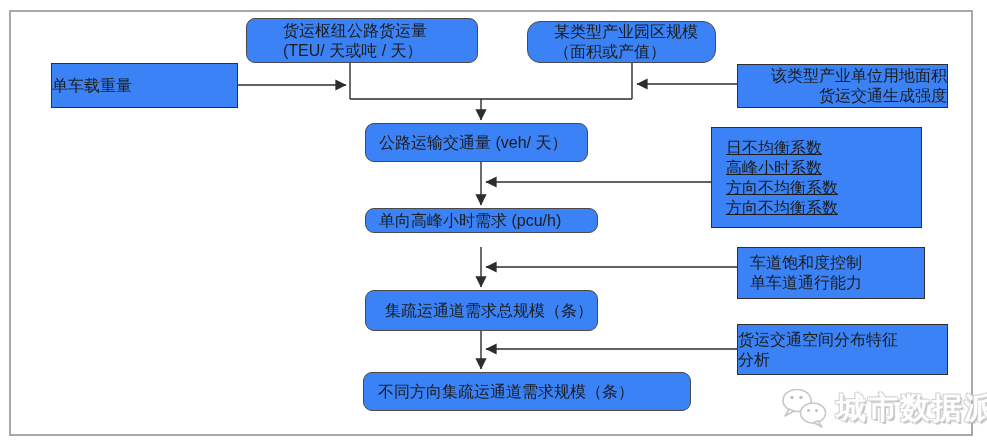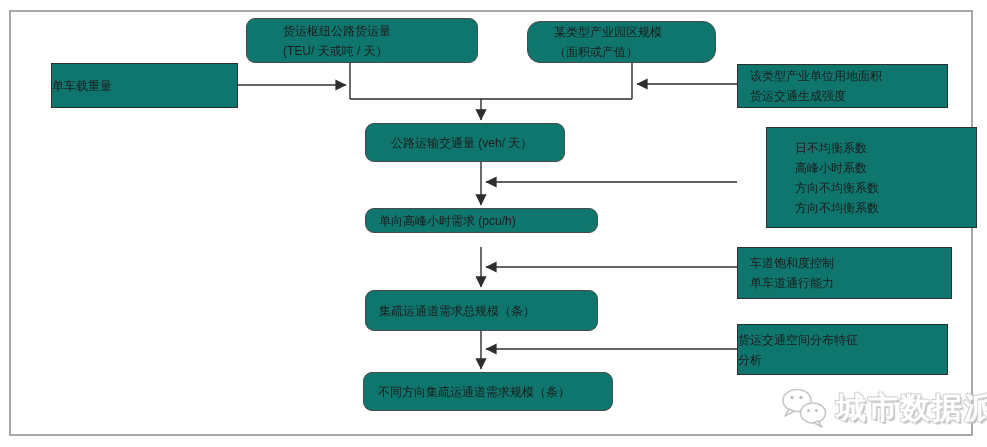--- a/index.html
+++ b/index.html
@@ -27,44 +27,44 @@
   svg.connectors {
     position: absolute;
     left: 0;
     top: 0;
     width: 987px;
     height: 447px;
     pointer-events: none;
   }
   .node {
     position: absolute;
-    background: #0f766e;
+    background: #3b82f6;
     box-sizing: border-box;
     display: flex;
     flex-direction: column;
     justify-content: center;
-    font-size: 12px;
+    font-size: 16px;
     line-height: 20px;
     color: #1c1c1c;
     white-space: nowrap;
   }
   .rect  { border: 1.4px solid #2f2f2f; }
   .round { border: 1.7px solid #4a4a4a; border-radius: 9px; }
 
   #n-unit-load   { left: 51px;  top: 63px;  width: 187px; height: 45px; }
   #n-hub         { left: 246px; top: 18px;  width: 232px; height: 45px; padding-left: 36px; }
   #n-park        { left: 527px; top: 21px;  width: 189px; height: 42px; padding-left: 26px; border-radius: 13px; }
-  #n-intensity   { left: 737px; top: 64px;  width: 211px; height: 44px; padding-left: 12px; }
-  #n-road        { left: 365px; top: 123px; width: 200px; height: 39px; padding-left: 25px; }
-  #n-coef        { left: 766px; top: 127px; width: 211px; height: 101px; padding-left: 28px; }
+  #n-intensity   { left: 737px; top: 64px;  width: 211px; height: 44px; padding-left: 12px; align-items: flex-end; }
+  #n-road        { left: 365px; top: 123px; width: 223px; height: 39px; padding-left: 13px; }
+  #n-coef        { left: 711px; top: 127px; width: 211px; height: 101px; padding-left: 14px; text-decoration: underline; }
   #n-peak        { left: 365px; top: 208px; width: 233px; height: 25px; padding-left: 13px; }
-  #n-lane        { left: 737px; top: 247px; width: 215px; height: 52px; padding-left: 12px; }
-  #n-total       { left: 365px; top: 290px; width: 233px; height: 41px; padding-left: 13px; }
+  #n-lane        { left: 737px; top: 247px; width: 188px; height: 52px; padding-left: 12px; }
+  #n-total       { left: 365px; top: 290px; width: 233px; height: 41px; padding-left: 19px; }
   #n-spatial     { left: 737px; top: 324px; width: 211px; height: 51px; padding-left: 0; }
-  #n-directional { left: 363px; top: 372px; width: 250px; height: 39px; padding-left: 14px; }
+  #n-directional { left: 363px; top: 372px; width: 328px; height: 39px; padding-left: 14px; }
 
   .watermark {
     position: absolute;
     left: 780px;
     top: 387px;
     display: flex;
     align-items: center;
     gap: 6px;
   }
   .watermark .wm-text {

